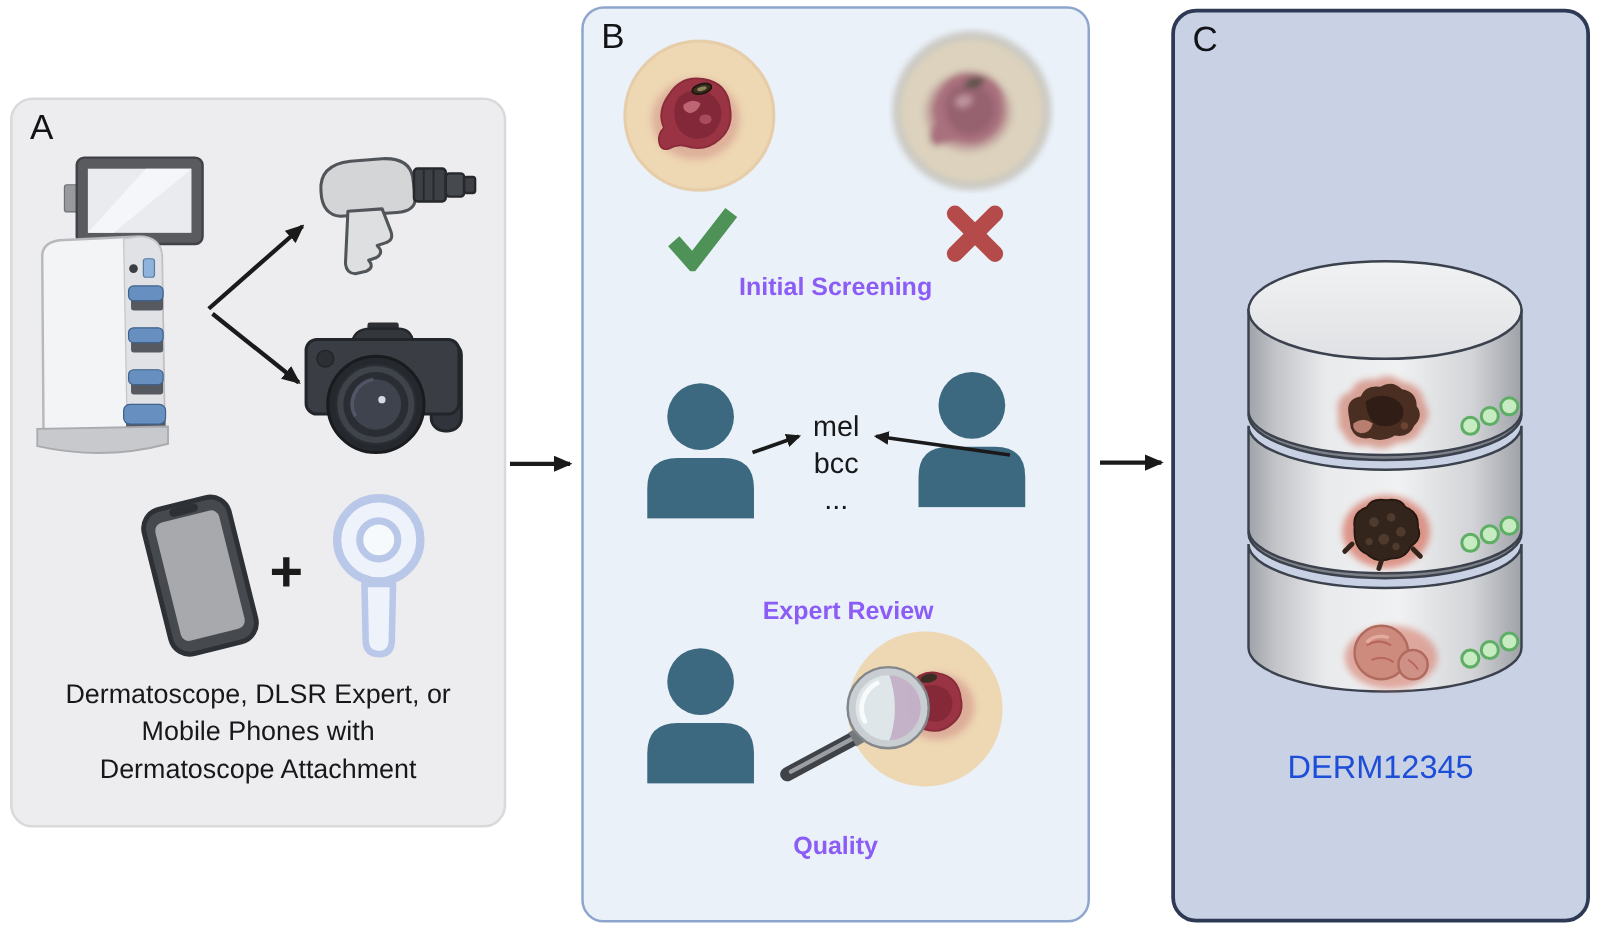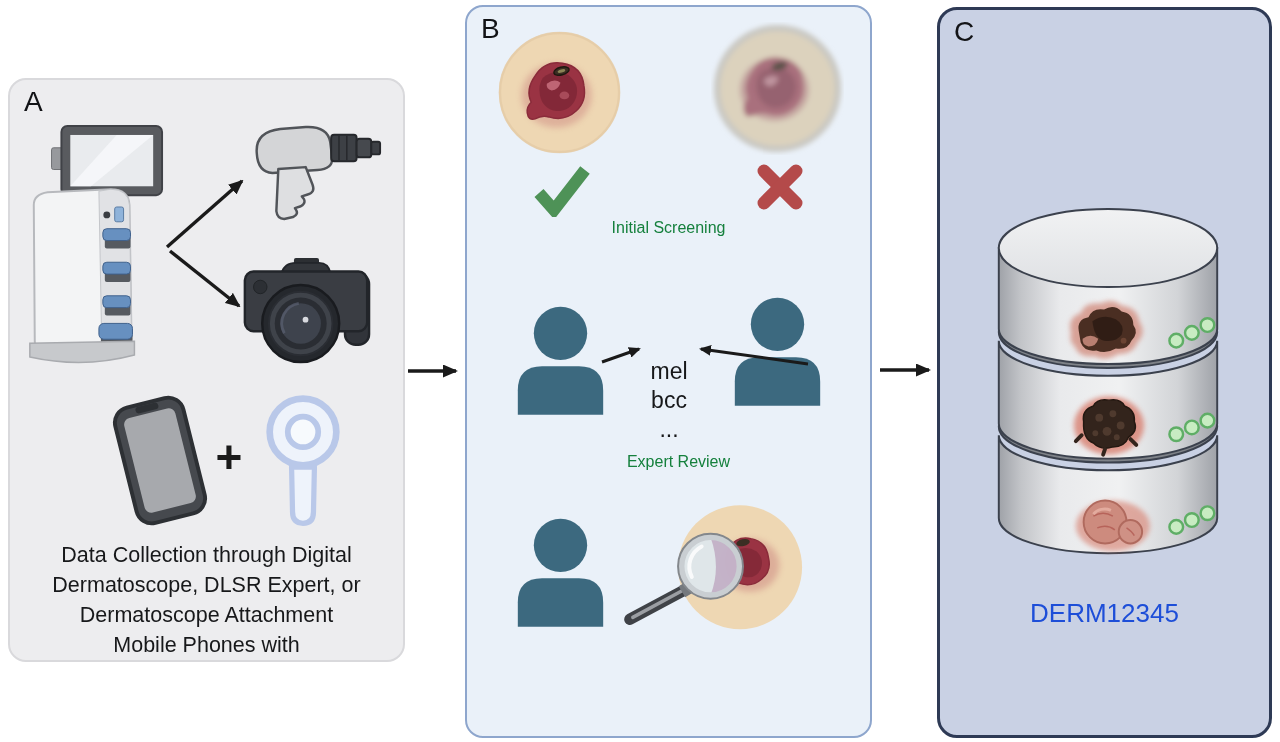--- a/index.html
+++ b/index.html
@@ -10,25 +10,25 @@
            border:2px solid #d9d9dc;border-radius:18px;}
   #panel-b{left:465px;top:5px;width:407px;height:733px;background:#eaf1f9;
            border:2.5px solid #8ea6cd;border-radius:18px;}
   #panel-c{left:937px;top:7px;width:335px;height:731px;background:#c9d1e4;
            border:3px solid #2e3a55;border-radius:20px;}
   .panel-label{position:absolute;left:14px;top:6px;font-size:28px;font-weight:500;color:#121316;}
   .abs{position:absolute;}
   .ctr{text-align:center;left:0;right:0;}
   #caption-a{top:460px;font-size:21.5px;line-height:30px;color:#17181a;}
   #plus-a{left:196px;top:350px;width:46px;text-align:center;font-size:46px;font-weight:700;color:#1a1a1a;}
-  .b-title{font-size:16px;color:#15803d;}
+  .b-title{font-size:20px;color:#8b5cf6;font-weight:bold;}
   #title-screening{top:212px;}
-  #title-expert{top:446px;padding-left:20px;}
+  #title-expert{top:471px;padding-left:20px;}
   #title-qa{top:656px;line-height:29px;}
-  #dx-labels{left:158px;top:350px;width:88px;text-align:center;font-size:23px;line-height:29px;color:#17181a;}
+  #dx-labels{left:158px;top:320px;width:88px;text-align:center;font-size:23px;line-height:29px;color:#17181a;}
   #dataset-name{top:588px;font-size:26px;color:#1d4ed8;}
   svg{display:block;}
   .noptr{pointer-events:none;}
 </style>
 </head>
 <body>
 
 <div id="stage">
 
   <div id="panel-a" class="panel">
@@ -100,24 +100,23 @@
 
     <div id="plus-a" class="abs">+</div>
 
     <svg class="abs" style="left:252px;top:310px;" width="82" height="139" viewBox="0 0 86 146">
       <circle cx="43" cy="44" r="35" fill="#eef3fb" stroke="#b9c8e9" stroke-width="7"></circle>
       <circle cx="43" cy="44" r="16" fill="#f7fafd" stroke="#b9c8e9" stroke-width="6"></circle>
       <path d="M31,81 L55,81 L54,128 Q54,140 43,140 Q32,140 32,128 Z" fill="#eef3fb" stroke="#b9c8e9" stroke-width="5.5" stroke-linejoin="round"></path>
     </svg>
 
     <div id="caption-a" class="abs ctr">
-      <div>Data Collection through Digital</div>
       <div>Dermatoscope, DLSR Expert, or</div>
+      <div>Mobile Phones with</div>
       <div>Dermatoscope Attachment</div>
-      <div>Mobile Phones with</div>
     </div>
   </div>
 
   <div id="panel-b" class="panel">
     <div class="panel-label">B</div>
 
     <svg class="abs" style="left:29px;top:22px;" width="127" height="127" viewBox="0 0 130 130">
       <defs>
           <filter id="soft1" x="-40%" y="-40%" width="180%" height="180%">
             <feGaussianBlur stdDeviation="3"></feGaussianBlur>
@@ -209,20 +208,21 @@
       <line x1="14" y1="115" x2="66" y2="87" stroke="#9b9ea3" stroke-width="3.5" stroke-linecap="round"></line>
       <line x1="64" y1="89" x2="74" y2="83" stroke="#75797e" stroke-width="13"></line>
       <circle cx="93" cy="63" r="29.5" fill="#dde7ec" opacity="0.95"></circle>
       <path d="M93,33.5 A29.5,29.5 0 0 1 93,92.5 Q104,64 93,33.5 Z" fill="#c0a9c2" opacity="0.85"></path>
       <circle cx="93" cy="63" r="29.5" fill="none" stroke="#c9ced2" stroke-width="6"></circle>
       <circle cx="93" cy="63" r="33" fill="none" stroke="#83878c" stroke-width="2"></circle>
       <path d="M74,74 A23,23 0 0 1 84,43" stroke="#ffffff" stroke-width="4" fill="none" opacity="0.8" stroke-linecap="round"></path>
     </svg>
 
     <div id="title-qa" class="abs ctr b-title">
+      <div>Quality</div>
     </div>
   </div>
 
   <div id="panel-c" class="panel">
     <div class="panel-label">C</div>
 
     <svg class="abs" style="left:51px;top:194px;" width="234" height="363" viewBox="0 0 240 372">
       <defs>
         <linearGradient id="drum" x1="0" y1="0" x2="1" y2="0">
           <stop offset="0" stop-color="#9fa2a8"></stop>

